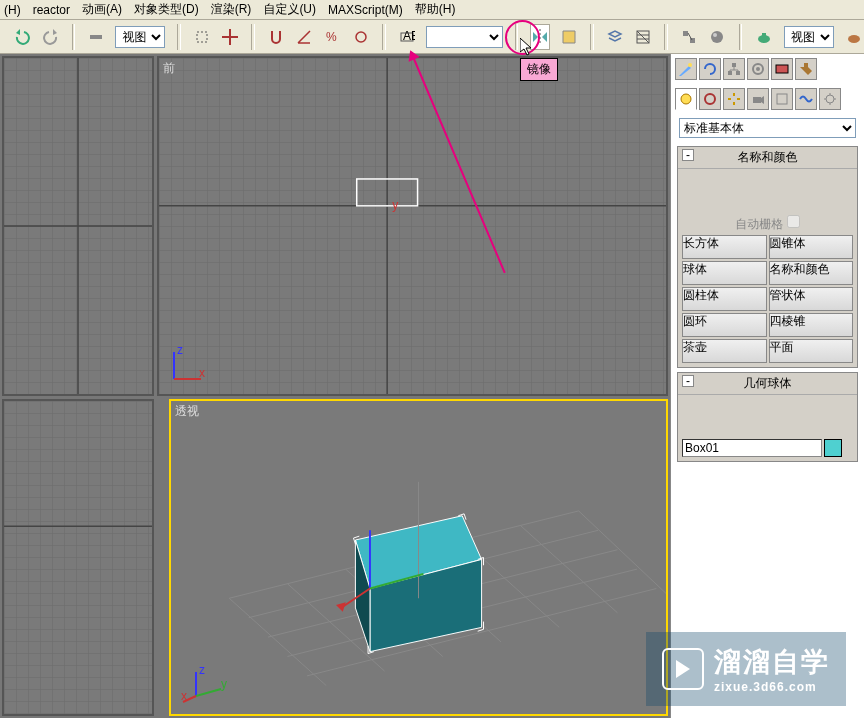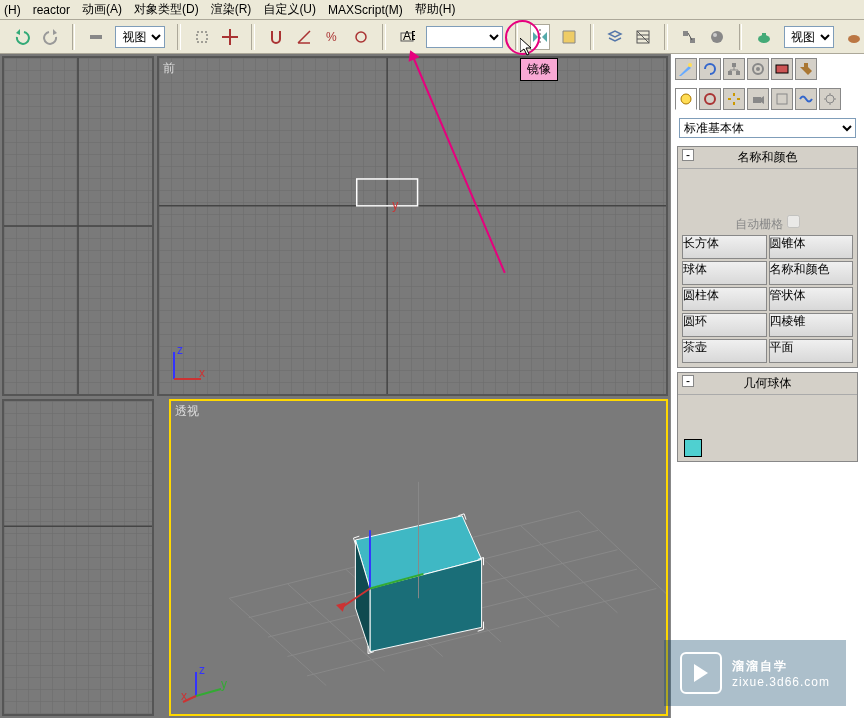--- a/index.html
+++ b/index.html
@@ -41,22 +41,22 @@
 .colorswatch { width: 18px; height: 18px; border: 1px solid #000; display: inline-block; vertical-align: top; margin-left: 2px; }
 
 .mirror-highlight { position: absolute; top: 20px; left: 505px; width: 35px; height: 35px; border: 2px solid #e6007e; border-radius: 50%; z-index: 20; pointer-events: none; }
 .mirror-arrow { position: absolute; top: 52px; left: 410px; width: 2px; height: 240px; background: #e6007e; transform-origin: top center; transform: rotate(-23deg); z-index: 19; pointer-events: none; }
 .mirror-arrow::after { content: ''; position: absolute; top: -8px; left: -5px; border: 6px solid transparent; border-bottom: 10px solid #e6007e; }
 .tooltip { position: absolute; top: 58px; left: 520px; background: #f9a8d4; border: 1px solid #000; padding: 2px 6px; z-index: 21; }
 .cursor { position: absolute; top: 38px; left: 520px; z-index: 22; pointer-events: none; }
 
 .watermark { position: absolute; bottom: 12px; right: 18px; display: flex; align-items: center; gap: 10px; color: #fff; z-index: 30; background: rgba(18,73,106,.35); padding: 12px 16px; }
 .wm-icon { width: 42px; height: 42px; border: 2px solid #fff; border-radius: 6px; display: flex; align-items: center; justify-content: center; }
-.wm-text .t1 { font-size: 12px; font-weight: bold; letter-spacing: 2px; }
-.wm-text .t2 { font-size: 12px; letter-spacing: 1px; }
+.wm-text .t1 { font-size: 27px; font-weight: bold; letter-spacing: 2px; }
+.wm-text .t2 { font-size: 12px; letter-spacing: 1px; font-weight: bold; }
 </style>
 </head>
 <body>
 
 <div class="menubar">
   <span>(H)</span>
   <span>reactor</span>
   <span>动画(A)</span>
   <span>对象类型(D)</span>
   <span>渲染(R)</span>
@@ -393,20 +393,21 @@
       </div>
     </div>
   </div>
 
   <div class="rollout">
     <div class="rollout-head">
       <span class="minus">-</span>
       <span>几何球体</span>
     </div>
     <div class="rollout-body" style="display:flex;align-items:center">
+      <input class="nameinput" value="Box01" style="">
       <span class="colorswatch" style="background:#4fd0d0"></span>
     </div>
   </div>
 </div>
 
 <div class="watermark">
   <div class="wm-icon">
     <svg width="22" height="22">
         <path d="M4 2 L18 11 L4 20 Z" fill="#fff"></path>
       </svg>

